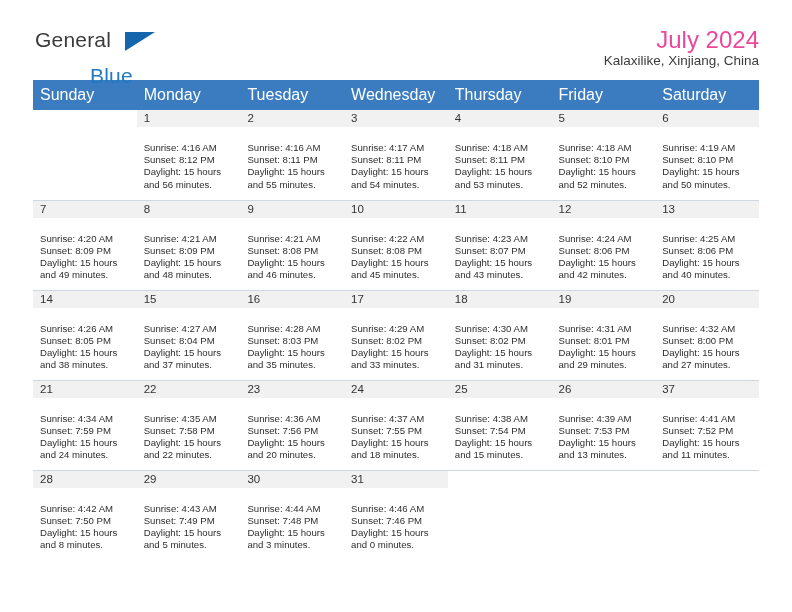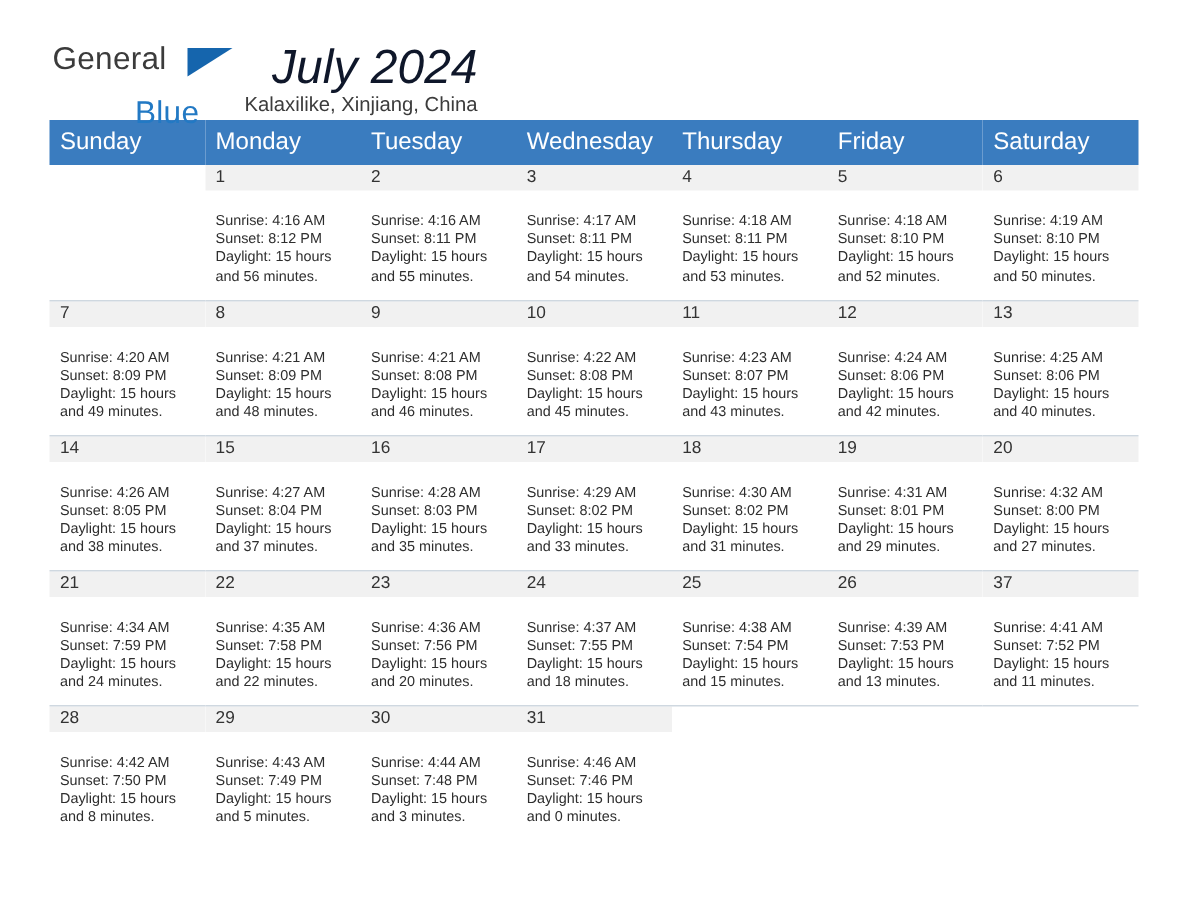--- a/index.html
+++ b/index.html
@@ -19,20 +19,21 @@
     width: 792px;
     height: 612px;
     box-sizing: border-box;
     padding: 0 33px;
   }
 
   
   .topbar {
     display: flex;
     align-items: flex-start;
+    justify-content: space-between;
     padding-top: 27px;
     height: 72px;
     box-sizing: border-box;
   }
   .brand {
     position: relative;
     width: 130px;
     height: 52px;
     line-height: 1;
     user-select: none;
@@ -61,26 +62,25 @@
     width: 0;
     height: 0;
     border-left: 30px solid #1565ad;
     border-bottom: 19px solid transparent;
   }
   .title-block {
     text-align: right;
     padding-top: 0px;
   }
   .cal-title {
-    font-size: 32px;
-    color: #0f172a;
+    font-size: 24px;
+    color: #ec4899;
     font-weight: normal;
     line-height: 1.1;
     white-space: nowrap;
-    font-style: italic;
   }
   .cal-subtitle {
     font-size: 13.5px;
     color: #3c3c3c;
     margin-top: 0;
     white-space: nowrap;
   }
 
   
   .calendar {

